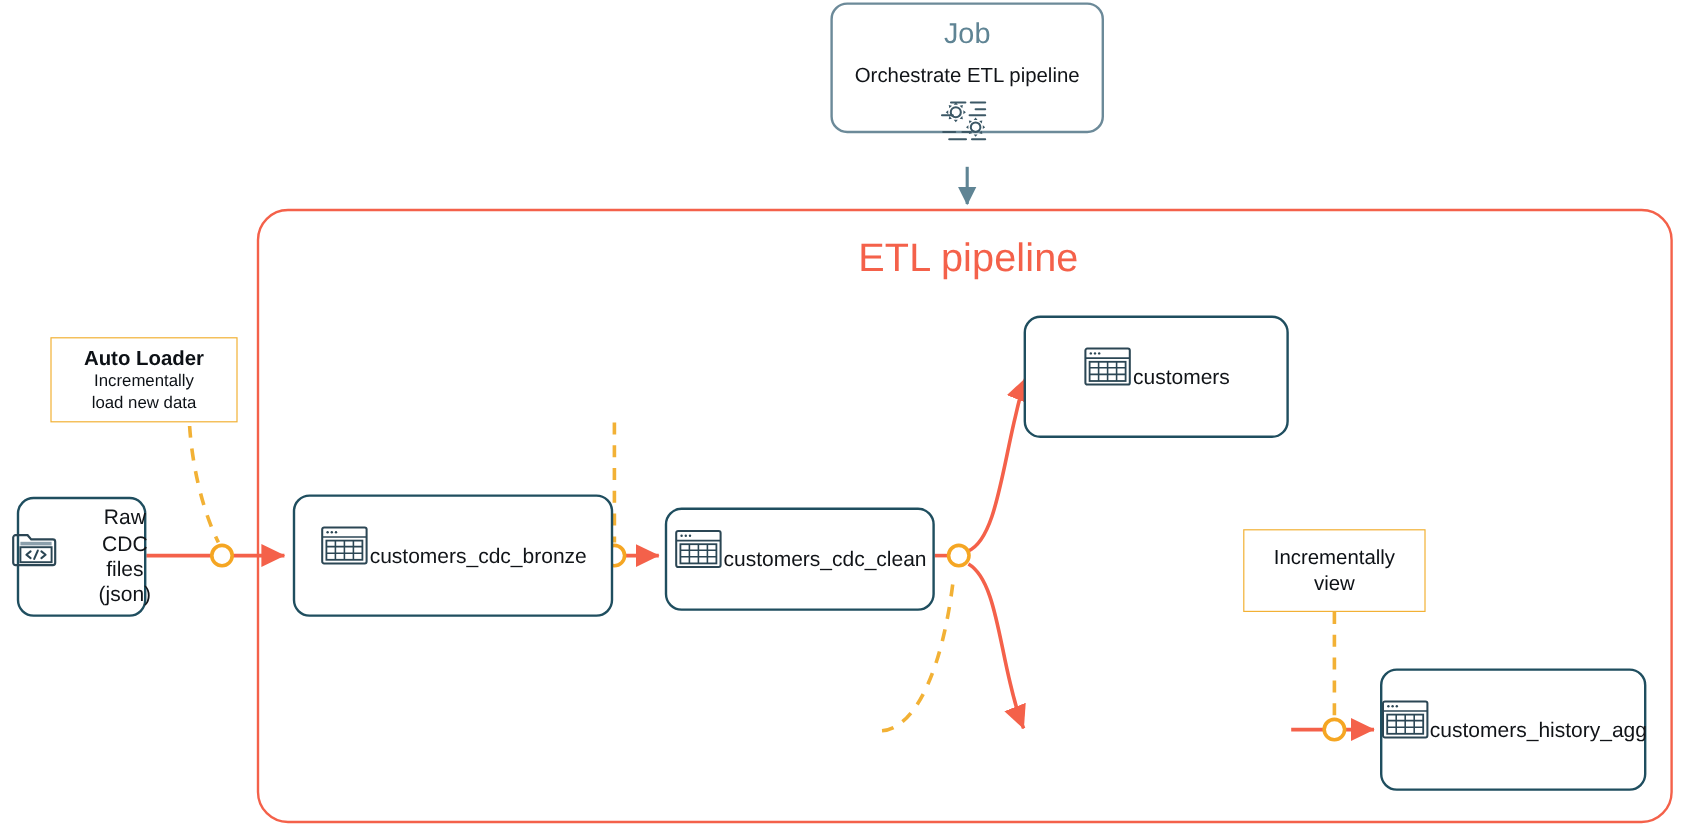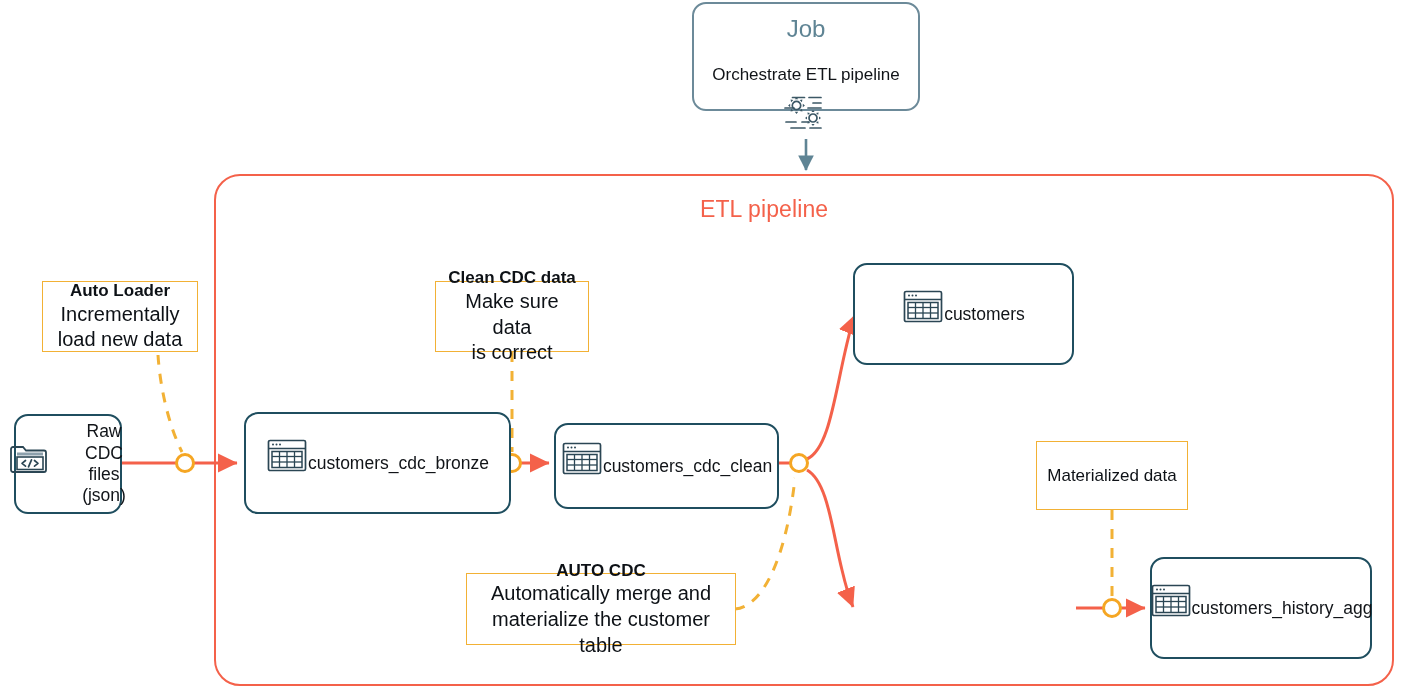--- a/index.html
+++ b/index.html
@@ -35,22 +35,22 @@
     border: 2px solid #F4614A;
     border-radius: 26px;
     box-sizing: border-box;
     background: transparent;
   }
   .pipeline-title {
     position: absolute;
     left: 700px;
     top: 196px;
     width: 214px;
-    text-align: left;
-    font-size: 23px;
+    text-align: center;
+    font-size: 33px;
     color: #F4614A;
     letter-spacing: .1px;
     white-space: nowrap;
   }
 
   
   .node {
     position: absolute;
     box-sizing: border-box;
     border: 2.5px solid #1F4E5F;
@@ -88,21 +88,21 @@
     padding-top: 12px;
   }
   .job-title {
     font-size: 24px;
     color: #5F8494;
     line-height: 1.05;
   }
   .job-sub {
     font-size: 17px;
     color: #111418;
-    margin-top: 24px;
+    margin-top: 12px;
   }
   .job-icon { margin-top: 7px; }
 
   
   .note {
     position: absolute;
     box-sizing: border-box;
     border: 1.6px solid #F2B135;
     background: #ffffff;
     display: flex;
@@ -111,21 +111,21 @@
     justify-content: center;
     padding: 4px 8px;
   }
   .note-title {
     font-size: 17px;
     font-weight: bold;
     color: #0d1116;
     line-height: 1.28;
   }
   .note-body {
-    font-size: 20px;
+    font-size: 14px;
     color: #0d1116;
     line-height: 1.28;
     text-align: center;
   }
   .note-plain {
     font-size: 17px;
     color: #0d1116;
     line-height: 1.28;
     text-align: center;
   }
@@ -292,29 +292,19 @@
     </span>
     <span class="node-label">customers_history_agg</span>
   </div>
 
   <div class="note" style="left:42px; top:281px; width:156px; height:71px;">
     <div class="note-title">Auto Loader</div>
     <div class="note-body">Incrementally</div>
     <div class="note-body">load new data</div>
   </div>
 
-  <div class="note" style="left:435px; top:281px; width:154px; height:71px;">
-    <div class="note-title">Clean CDC data</div>
-    <div class="note-body">Make sure data</div>
-    <div class="note-body">is correct</div>
-  </div>
-
-  <div class="note" style="left:466px; top:573px; width:270px; height:72px;">
-    <div class="note-title">AUTO CDC</div>
-    <div class="note-body">Automatically merge and</div>
-    <div class="note-body">materialize the customer table</div>
-  </div>
+
 
   <div class="note" style="left:1036px; top:441px; width:152px; height:69px;">
-    <div class="note-plain">Materialized data</div>
+    <div class="note-plain">Incrementally view</div>
   </div>
 
 </div>
 
 </body></html>

